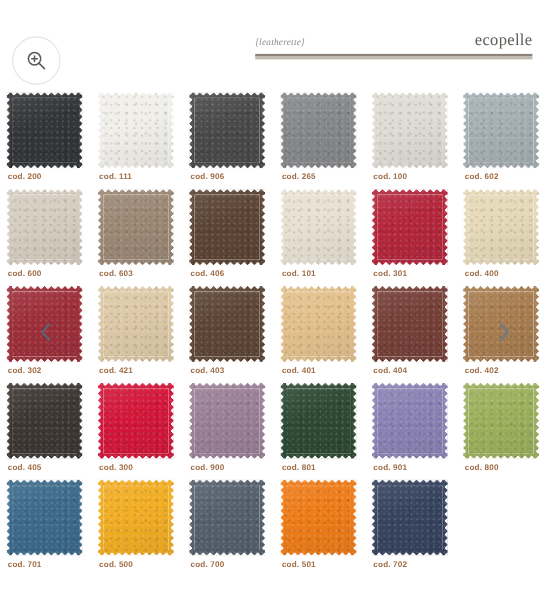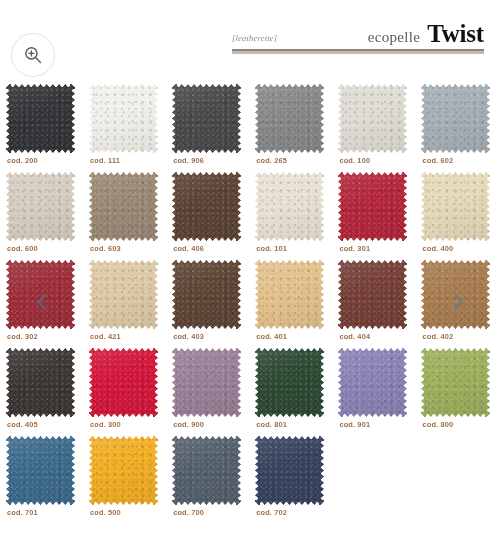--- a/index.html
+++ b/index.html
@@ -191,21 +191,20 @@
         <line x1="5.9" y1="8.4" x2="10.9" y2="8.4"></line>
       </svg>
     </span>
   </div>
 
   <div class="brandblock">
     <div class="brand-row">
       <div class="leatherette">[leatherette]</div>
       <div class="brand-right">
         <span class="brand-eco">ecopelle</span>
-        <span class="brand-twist">Twist</span>
       </div>
     </div>
     <div class="brand-rule"></div>
   </div>
 
 </div>
 
 <div class="grid" id="swatch-grid">
     <div class="cell">
       <div class="swatch-wrap">
@@ -361,20 +360,26 @@
       <div class="swatch-wrap">
         <div class="swatch" style="background: rgb(242, 173, 35);"></div>
       </div>
       <div class="code">cod. 500</div>
     </div>
     <div class="cell">
       <div class="swatch-wrap">
         <div class="swatch" style="background: rgb(85, 96, 110);"></div>
       </div>
       <div class="code">cod. 700</div>
+    </div>
+    <div class="cell">
+      <div class="swatch-wrap">
+        <div class="swatch" style="background: rgb(239, 124, 24);"></div>
+      </div>
+      <div class="code">cod. 501</div>
     </div>
     <div class="cell">
       <div class="swatch-wrap">
         <div class="swatch" style="background: rgb(55, 68, 95);"></div>
       </div>
       <div class="code">cod. 702</div>
     </div>
   </div>
 
 <div class="nav-arrow nav-prev">

